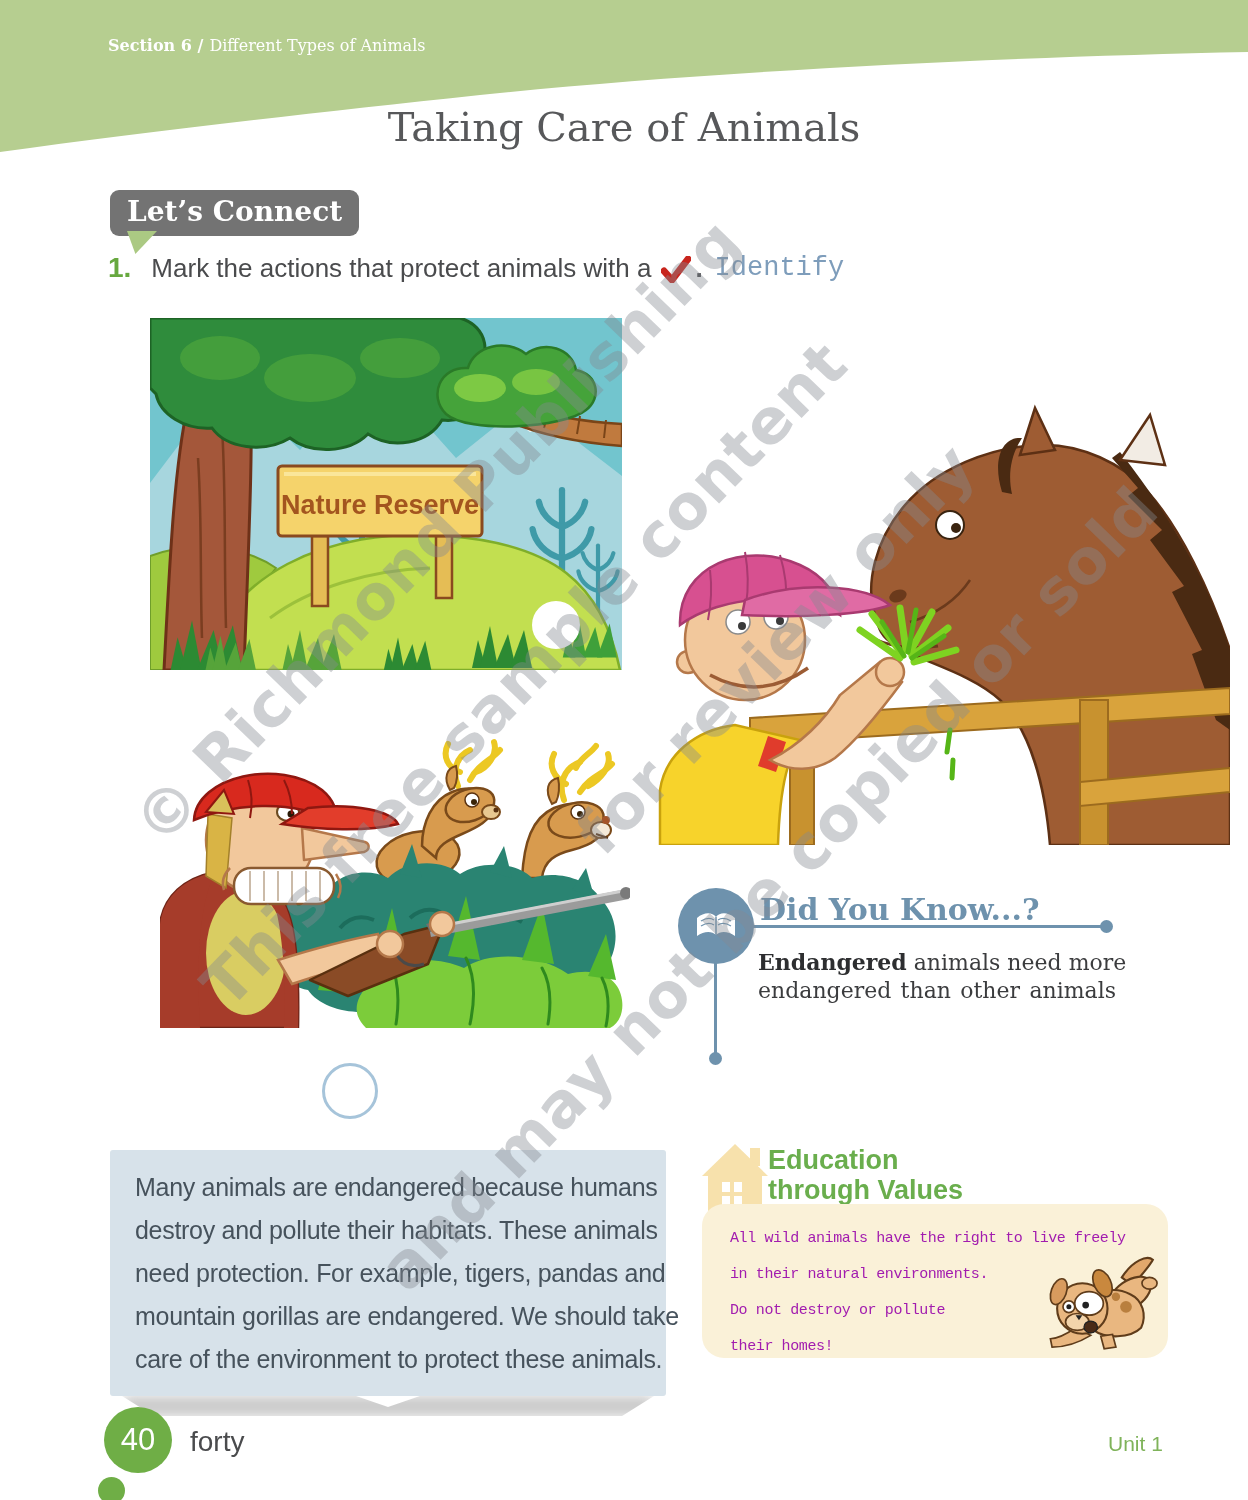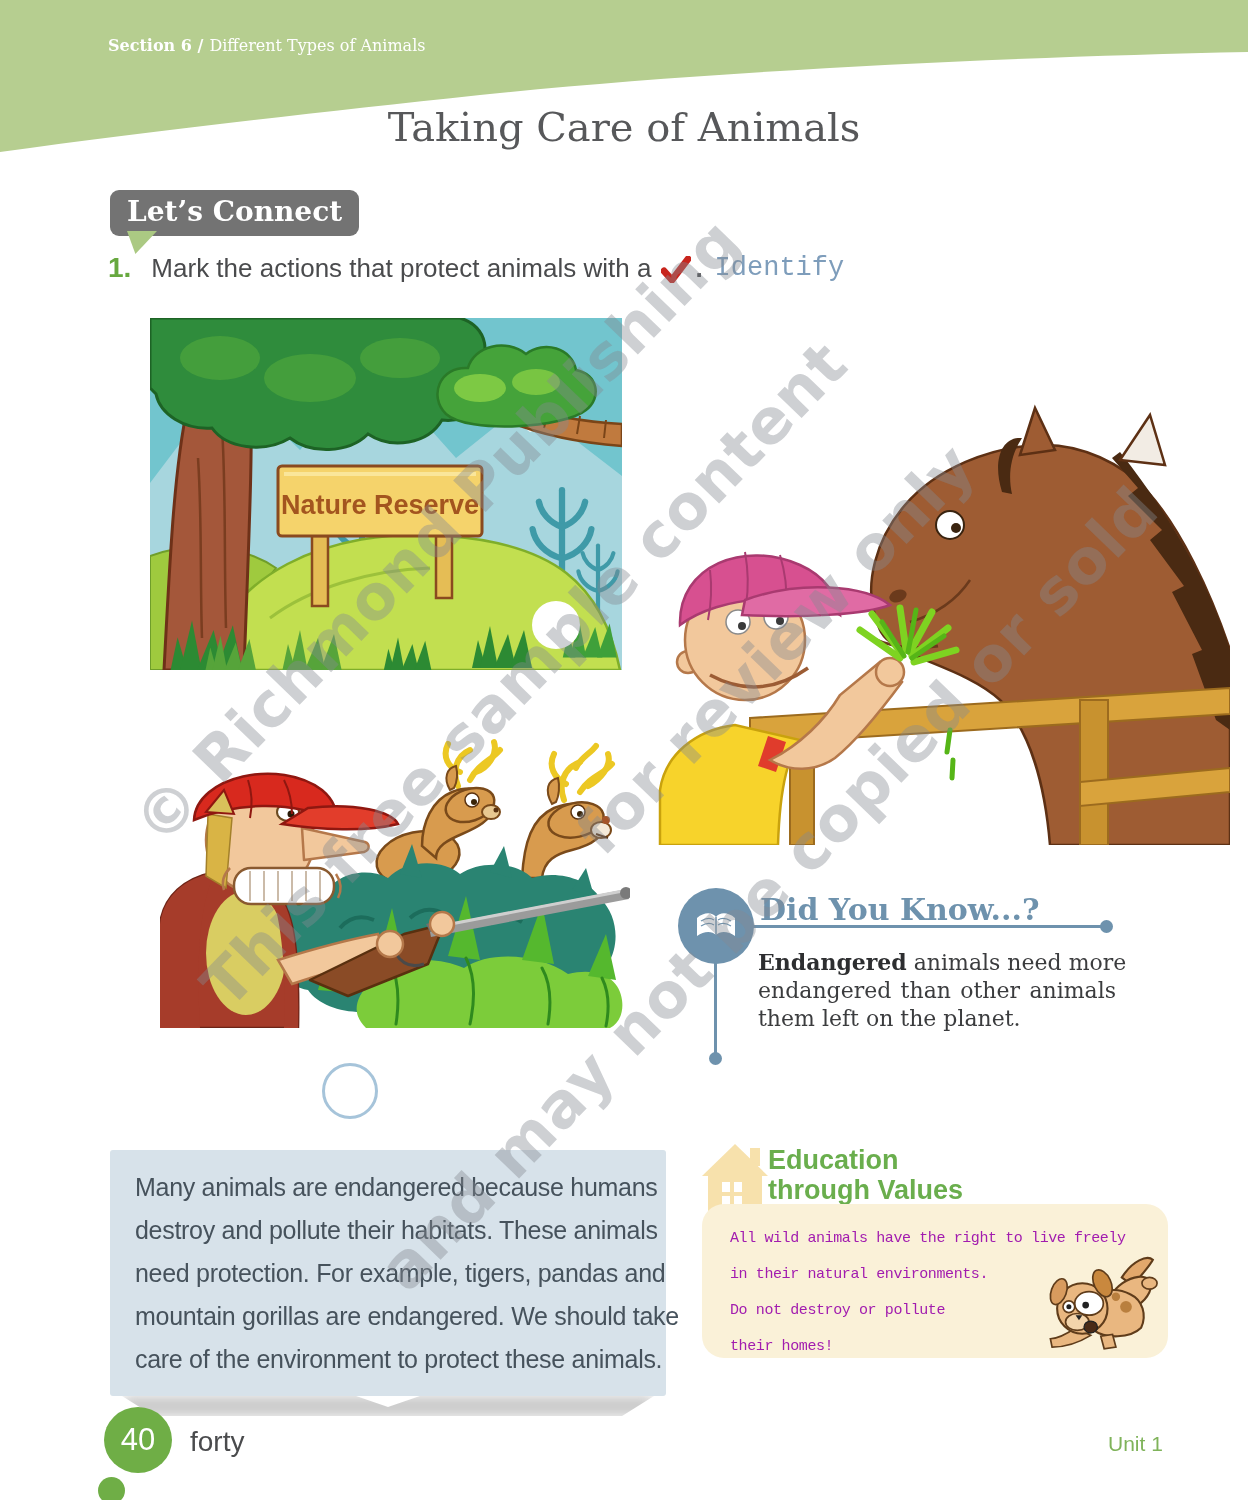--- a/index.html
+++ b/index.html
@@ -359,21 +359,20 @@
     </svg>
   </div>
   <div class="abs dyk-title">Did You Know...?</div>
   <div class="abs dyk-hline"></div>
   <div class="abs dyk-dot dyk-dot1"></div>
   <div class="abs dyk-vline"></div>
   <div class="abs dyk-dot dyk-dot2"></div>
   <div class="abs dyk-body">
     <div class="dyk-line"><b>Endangered</b><span> animals need more</span></div>
     <div class="dyk-line">endangered than other animals</div>
-    <div class="dyk-line last">them left on the planet.</div>
   </div>
 
   <svg class="abs values-house" width="70" height="80" viewBox="0 0 70 80">
     <rect x="50" y="12" width="10" height="18" fill="#f7e1ac"></rect>
     <path d="M2,40 L35,8 L68,40 Z" fill="#f7e1ac"></path>
     <rect x="8" y="40" width="54" height="40" fill="#f7e1ac"></rect>
     <g fill="#ffffff">
       <rect x="22" y="46" width="8" height="10"></rect>
         <rect x="34" y="46" width="8" height="10"></rect>
       <rect x="22" y="60" width="8" height="10"></rect>

